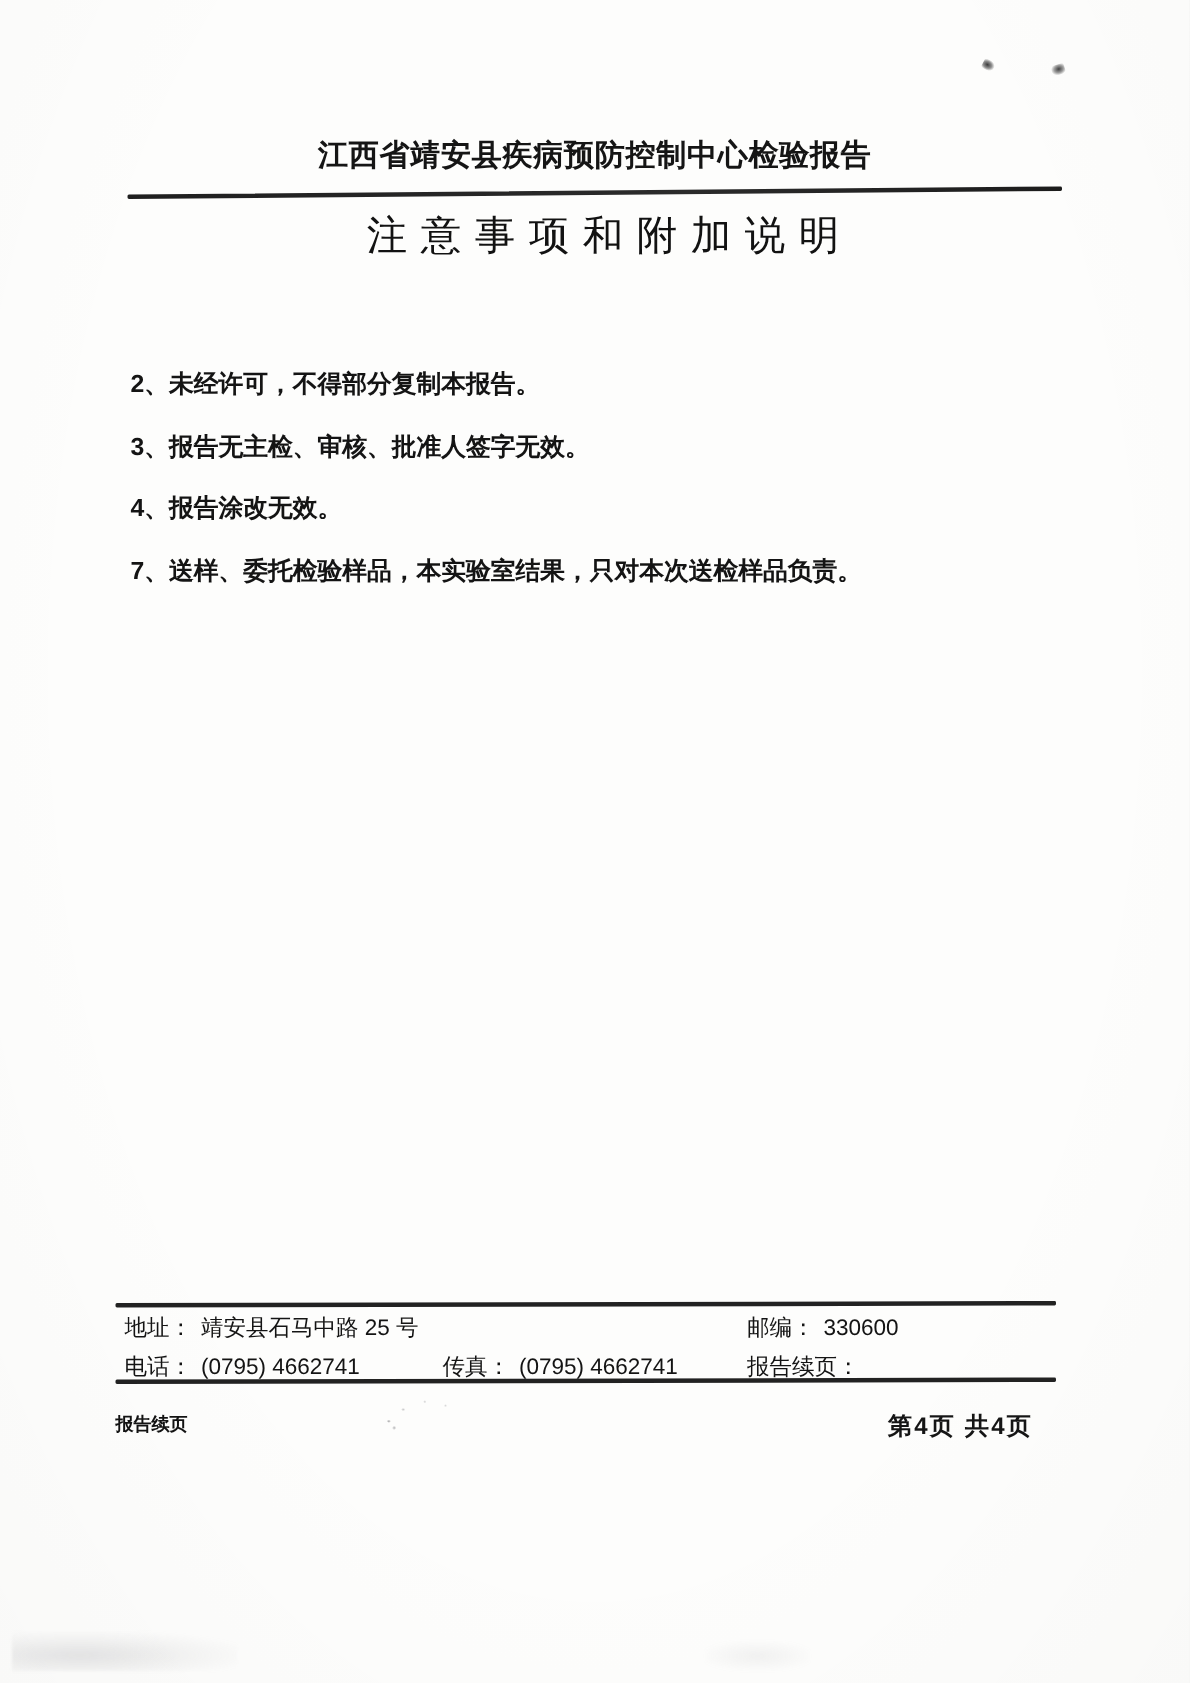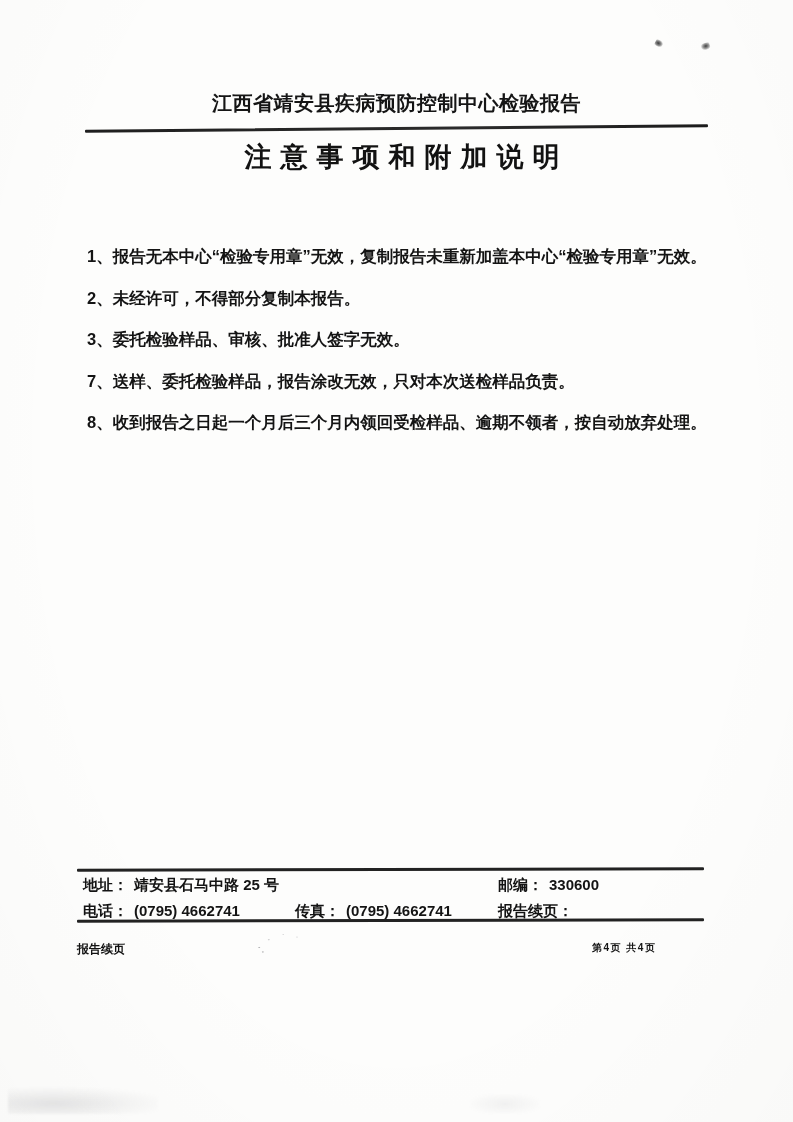--- a/index.html
+++ b/index.html
@@ -34,21 +34,21 @@
     width: 623px; height: 3px;
     background: linear-gradient(90deg, #1f1f1f 0%, #2b2b2b 60%, #1c1c1c 100%);
     transform: rotate(-0.5deg);
     border-radius: 1px;
   }
   .section-subtitle {
     position: absolute;
     top: 139px; left: 0; width: 100%;
     text-align: center;
     font-size: 27px;
-    font-weight: 700;
+    font-weight: 400;
     letter-spacing: 9px;
     padding-left: 20px; 
     color: #121212;
   }
 
   
   .notes-list {
     position: absolute;
     top: 236px; left: 87px;
     width: 624px;
@@ -70,21 +70,21 @@
     left: 77px; width: 627px; height: 2.6px;
     background: #222;
     border-radius: 1px;
   }
   .footer-rule.top    { top: 868px; transform: rotate(-0.12deg); }
   .footer-rule.bottom { top: 919px; transform: rotate(-0.12deg); }
 
   .footer-cell {
     position: absolute;
     font-size: 15px;
-    font-weight: 700;
+    font-weight: 400;
     white-space: nowrap;
     color: #141414;
   }
   .fc-address  { top: 876px; left: 83px;  }
   .fc-postcode { top: 876px; left: 498px; }
   .fc-phone    { top: 902px; left: 83px;  }
   .fc-fax      { top: 902px; left: 295px; }
   .fc-email    { top: 902px; left: 498px; }
   .footer-cell .label { margin-right: 6px; }
 
@@ -92,21 +92,21 @@
   .continuation-label {
     position: absolute;
     top: 941px; left: 77px;
     font-size: 12px;
     font-weight: 700;
     color: #121212;
   }
   .page-indicator {
     position: absolute;
     top: 941px; left: 592px;
-    font-size: 10px;
+    font-size: 16px;
     font-weight: 600;
     letter-spacing: 1.5px;
     color: #151515;
   }
 
   
   .artifact { position: absolute; pointer-events: none; }
   .speck-1 {
     top: 40px; left: 655px; width: 8px; height: 7px;
     background: radial-gradient(ellipse at 40% 50%, #3a3a3a 0%, rgba(60,60,60,0.55) 45%, transparent 75%);
@@ -140,25 +140,24 @@
 </head>
 <body>
 
 <div class="page">
 
   <div class="report-title">江西省靖安县疾病预防控制中心检验报告</div>
   <div class="header-rule"></div>
   <div class="section-subtitle">注意事项和附加说明</div>
 
   <div class="notes-list">
-    <div class="note-item"><span class="note-num">1、</span><span>报告无本中心“检验专用章”无效，复制报告未重新加盖本中心“检验专用章”无效。</span></div>
     <div class="note-item"><span class="note-num">2、</span><span>未经许可，不得部分复制本报告。</span></div>
-    <div class="note-item"><span class="note-num">3、</span><span>委托检验样品、审核、批准人签字无效。</span></div>
-    <div class="note-item"><span class="note-num">7、</span><span>送样、委托检验样品，报告涂改无效，只对本次送检样品负责。</span></div>
-    <div class="note-item"><span class="note-num">8、</span><span>收到报告之日起一个月后三个月内领回受检样品、逾期不领者，按自动放弃处理。</span></div>
+    <div class="note-item"><span class="note-num">3、</span><span>报告无主检、审核、批准人签字无效。</span></div>
+    <div class="note-item"><span class="note-num">4、</span><span>报告涂改无效。</span></div>
+    <div class="note-item"><span class="note-num">7、</span><span>送样、委托检验样品，本实验室结果，只对本次送检样品负责。</span></div>
   </div>
 
   <div class="footer-rule top"></div>
 
   <div class="footer-cell fc-address">
     <span class="label">地址：</span><span>靖安县石马中路 25 号</span>
   </div>
   <div class="footer-cell fc-postcode">
     <span class="label">邮编：</span><span>330600</span>
   </div>

